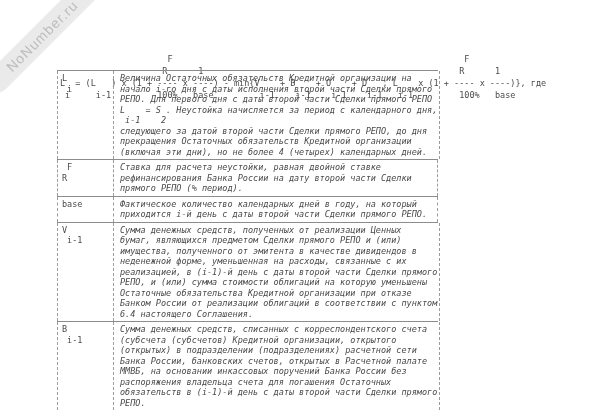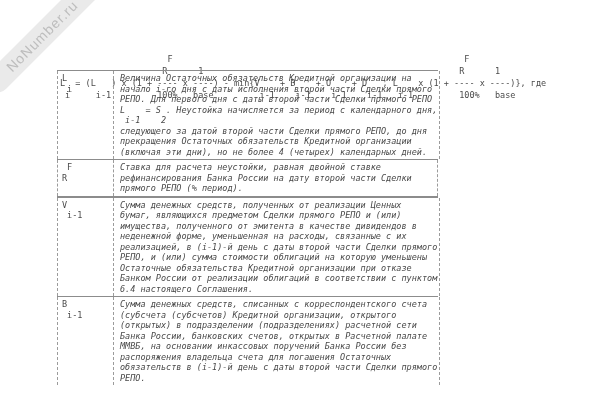--- a/index.html
+++ b/index.html
@@ -114,20 +114,27 @@
 R</pre>
       </div>
       <div class="tcell-desc">
         <pre class="cell-pre">Ставка для расчета неустойки, равная двойной ставке
 рефинансирования Банка России на дату второй части Сделки
 прямого РЕПО (% период).</pre>
       </div>
     </div>
 
     <div class="trow">
+      <div class="tcell-var">
+        <pre class="cell-pre">base</pre>
+      </div>
+      <div class="tcell-desc">
+        <pre class="cell-pre">Фактическое количество календарных дней в году, на который
+приходится i-й день с даты второй части Сделки прямого РЕПО.</pre>
+      </div>
     </div>
 
     <div class="trow">
       <div class="tcell-var">
         <pre class="cell-pre">V
  i-1</pre>
       </div>
       <div class="tcell-desc">
         <pre class="cell-pre">Сумма денежных средств, полученных от реализации Ценных
 бумаг, являющихся предметом Сделки прямого РЕПО и (или)

